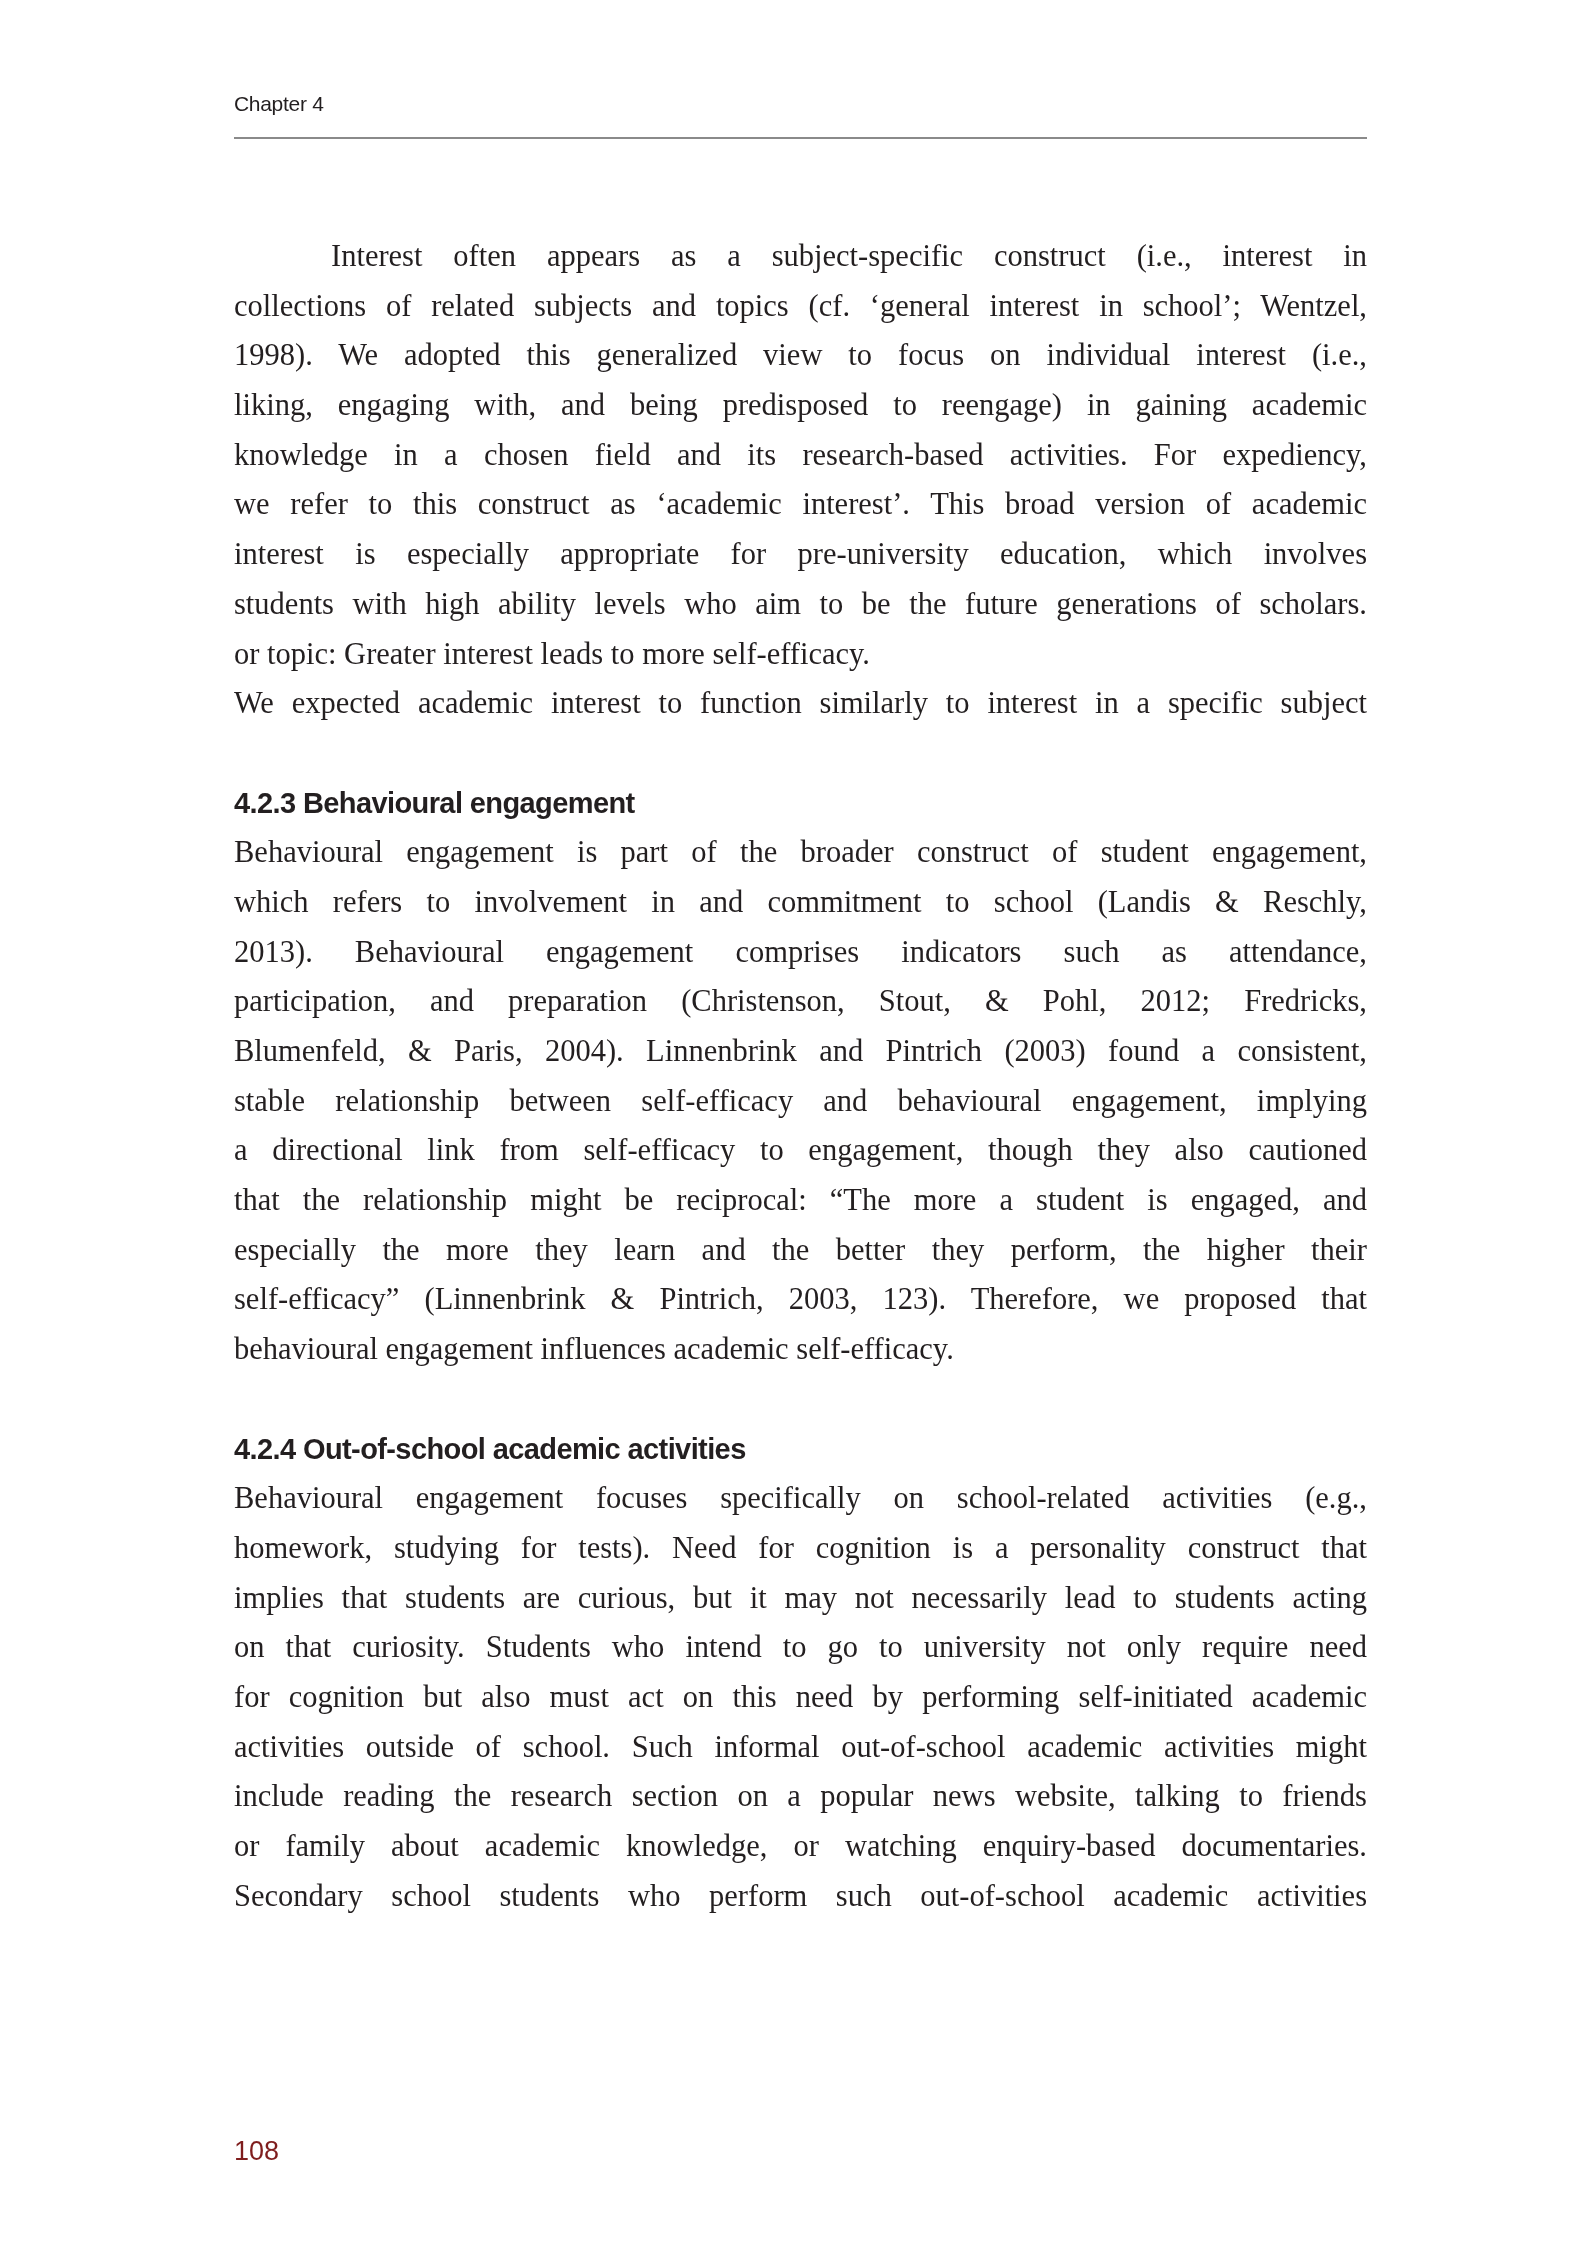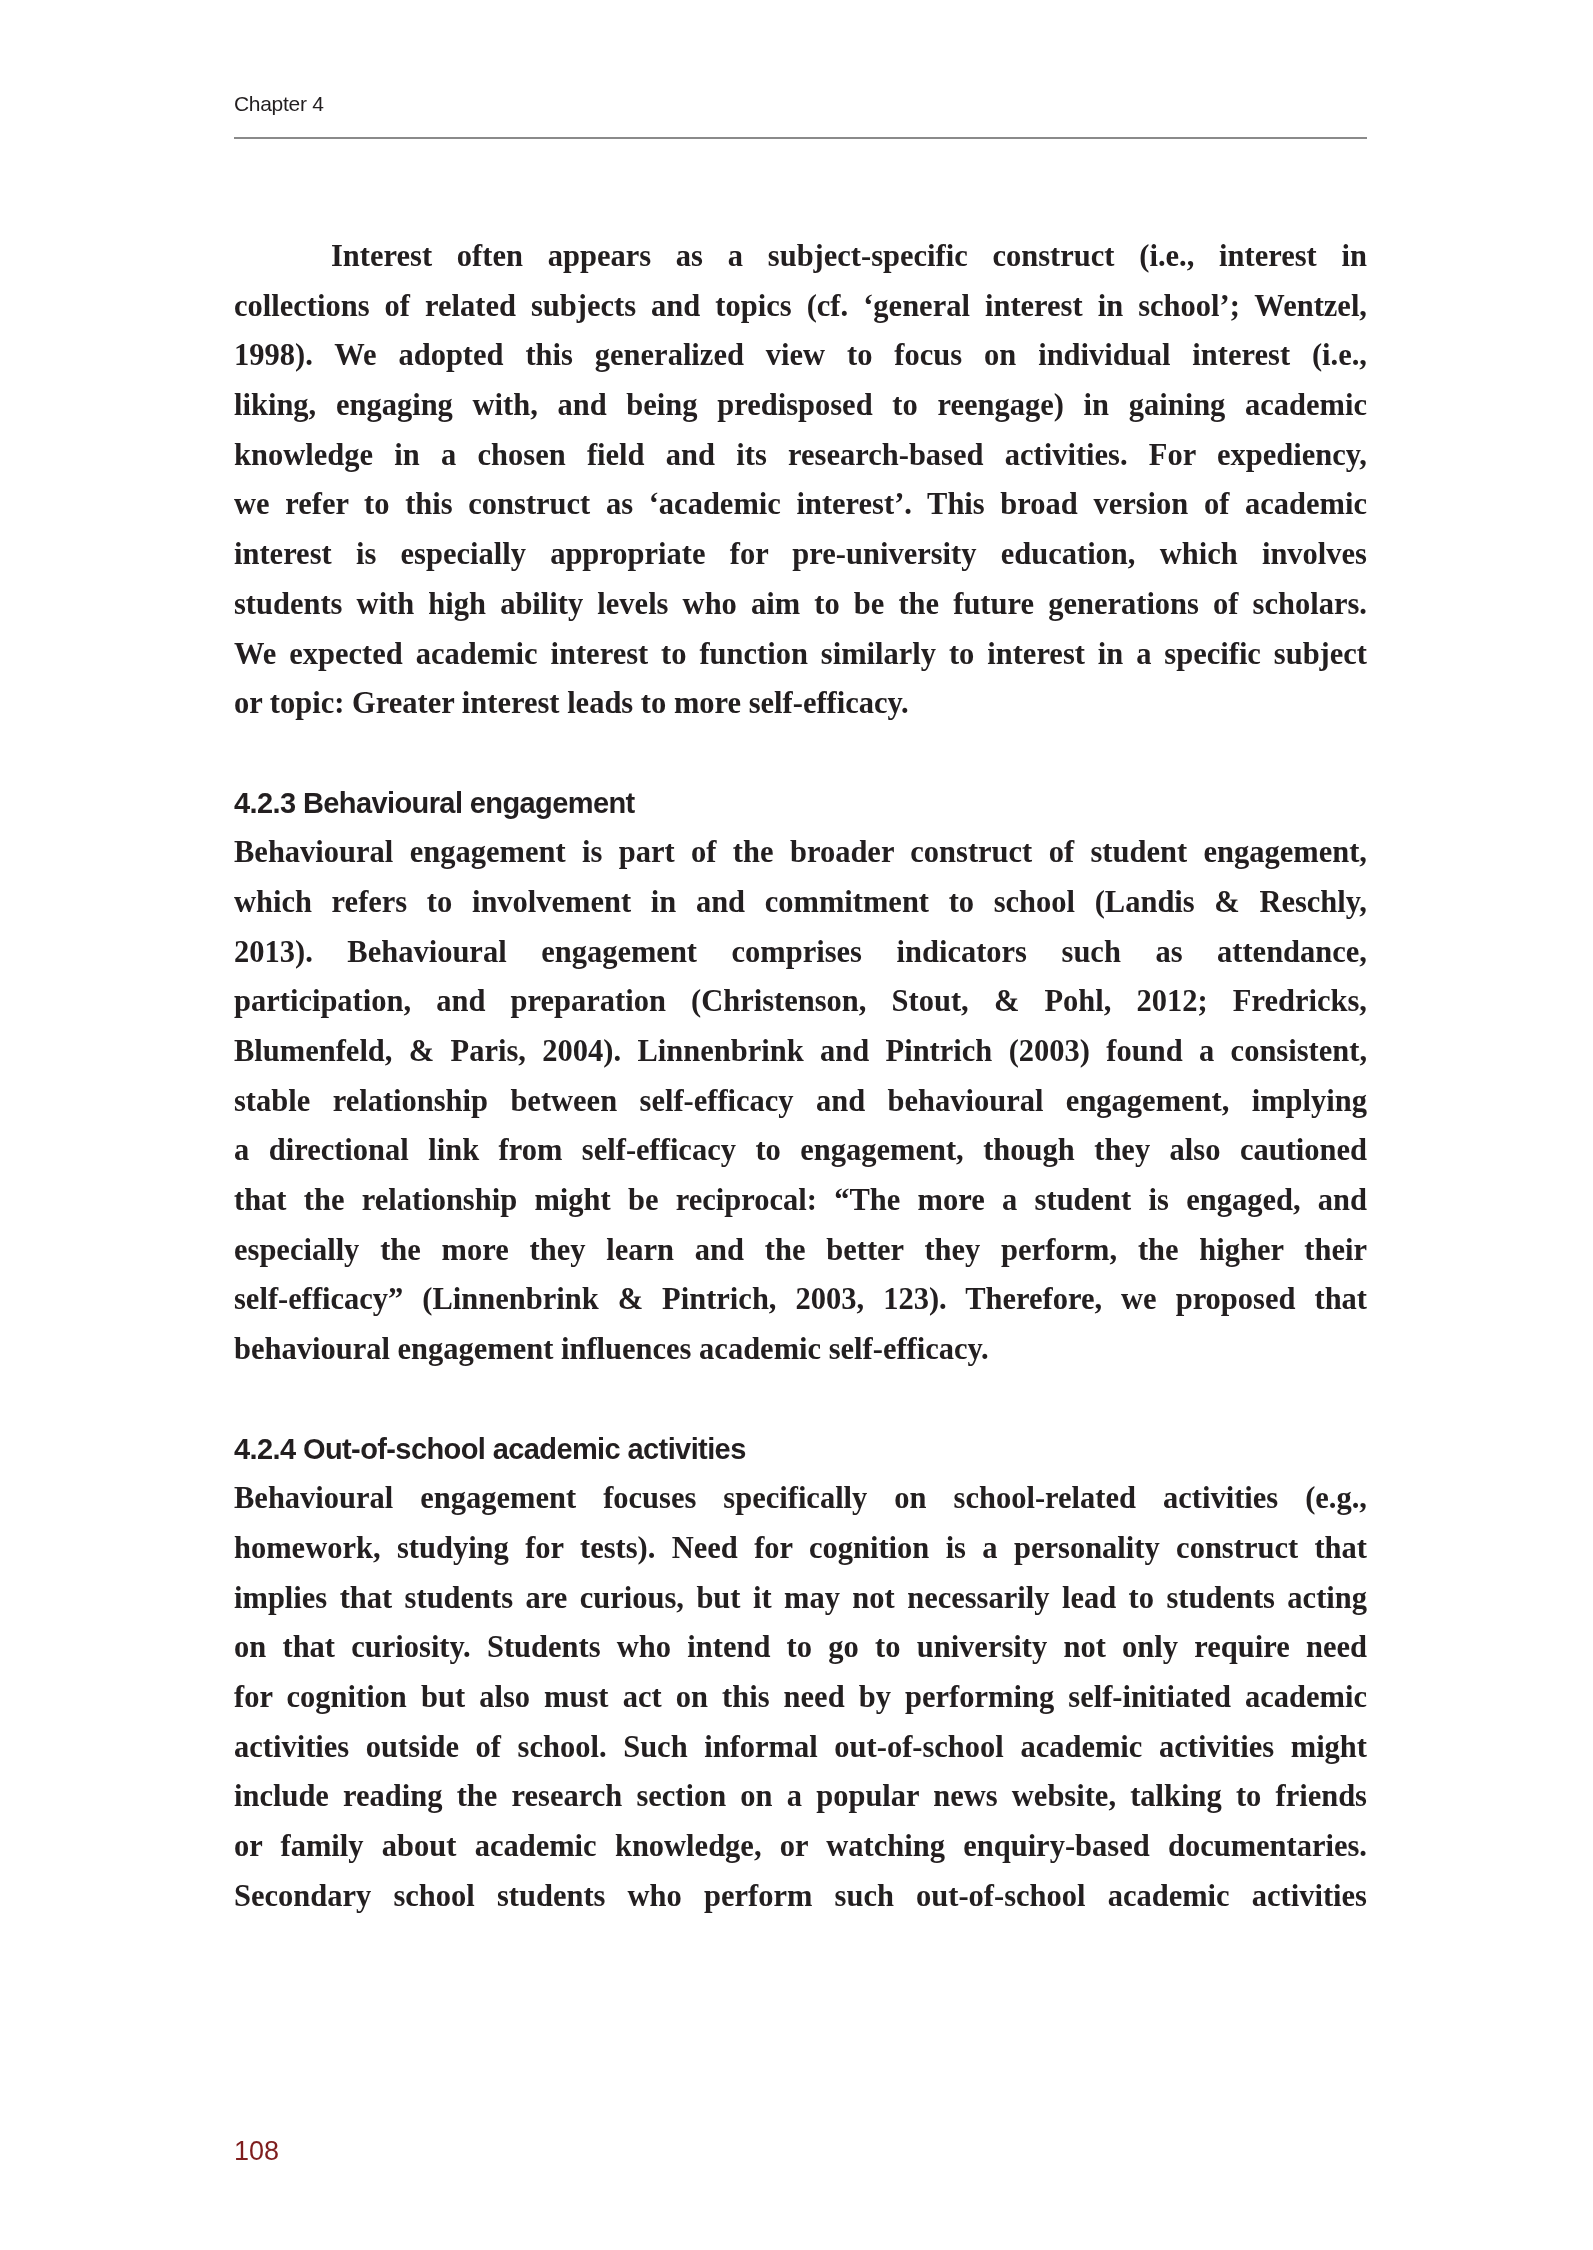--- a/index.html
+++ b/index.html
@@ -40,21 +40,20 @@
       font-size: 30.5px;
       line-height: 49.7px;
     }
     .line {
       display: block;
       white-space: nowrap;
       height: 49.7px;
       text-align: justify;
       text-align-last: justify;
       overflow: visible;
-      font-weight: bold;
     }
     .line.last {
       text-align-last: left;
     }
     .line.indent {
       padding-left: 97px;
     }
     .blank {
       display: block;
       height: 49.7px;
@@ -87,22 +86,22 @@
 
   <div>
     <span class="line indent">Interest often appears as a subject-specific construct (i.e., interest in</span>
     <span class="line">collections of related subjects and topics (cf. ‘general interest in school’; Wentzel,</span>
     <span class="line">1998). We adopted this generalized view to focus on individual interest (i.e.,</span>
     <span class="line">liking, engaging with, and being predisposed to reengage) in gaining academic</span>
     <span class="line">knowledge in a chosen field and its research-based activities. For expediency,</span>
     <span class="line">we refer to this construct as ‘academic interest’. This broad version of academic</span>
     <span class="line">interest is especially appropriate for pre-university education, which involves</span>
     <span class="line">students with high ability levels who aim to be the future generations of scholars.</span>
+    <span class="line last">or topic: Greater interest leads to more self-efficacy.</span>
     <span class="line">We expected academic interest to function similarly to interest in a specific subject</span>
-    <span class="line last">or topic: Greater interest leads to more self-efficacy.</span>
   </div>
 
   <span class="blank"></span>
 
   <div>
     <span class="heading">4.2.3 Behavioural engagement</span>
     <span class="line">Behavioural engagement is part of the broader construct of student engagement,</span>
     <span class="line">which refers to involvement in and commitment to school (Landis &amp; Reschly,</span>
     <span class="line">2013). Behavioural engagement comprises indicators such as attendance,</span>
     <span class="line">participation, and preparation (Christenson, Stout, &amp; Pohl, 2012; Fredricks,</span>

